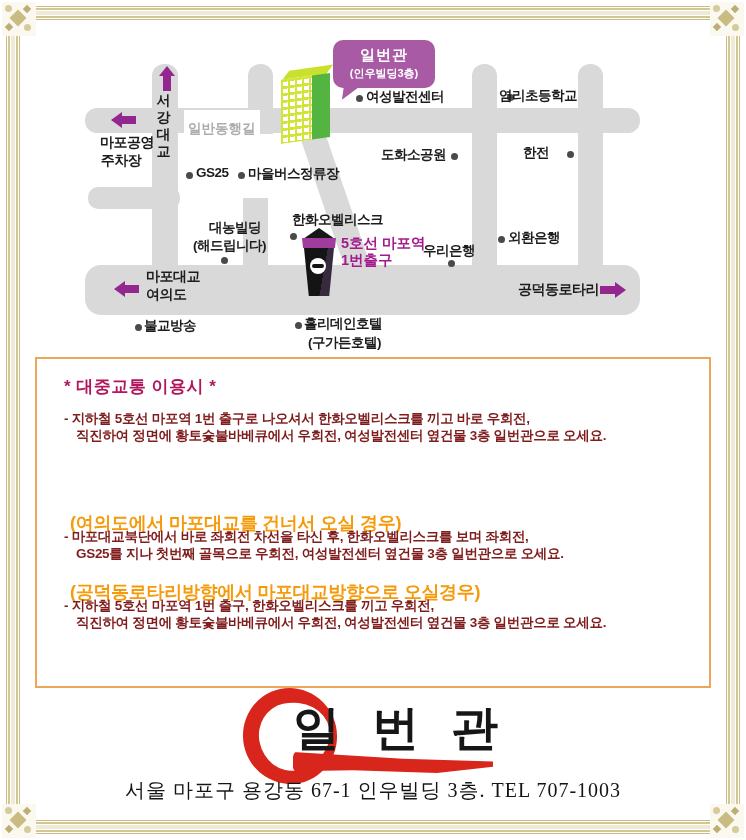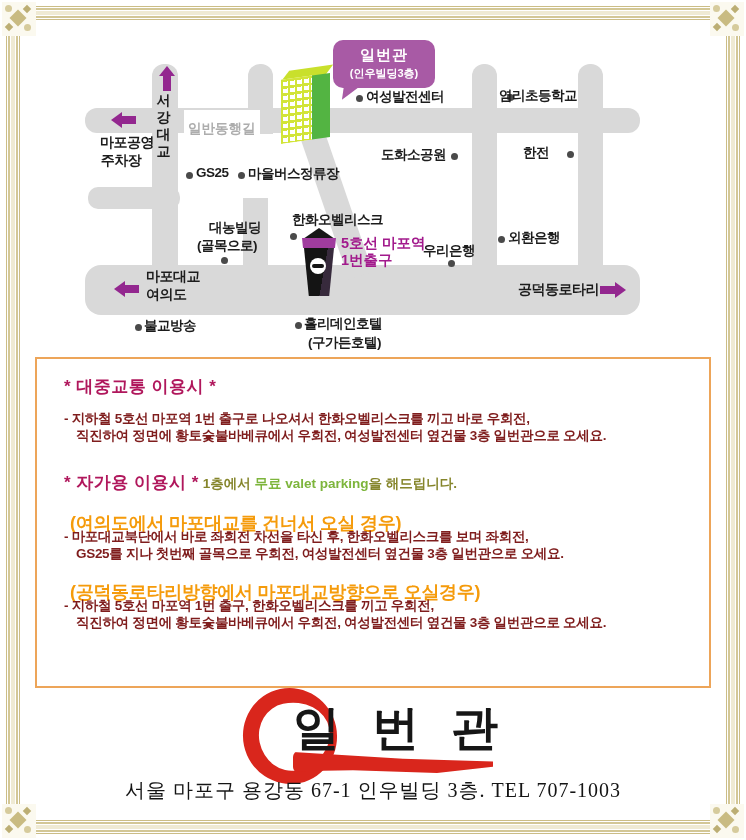--- a/index.html
+++ b/index.html
@@ -201,21 +201,21 @@
     <div class="lbl" style="left:523px;top:144px;">한전</div>
     <span class="dot" style="left:567px;top:151px;"></span>
 
     <span class="dot" style="left:186px;top:172px;"></span>
     <div class="lbl" style="left:196px;top:165px;">GS25</div>
 
     <span class="dot" style="left:238px;top:172px;"></span>
     <div class="lbl" style="left:248px;top:165px;">마을버스정류장</div>
 
     <div class="lbl" style="left:193px;top:219px;width:68px;text-align:right;">대농빌딩</div>
-    <div class="lbl" style="left:193px;top:237px;width:68px;text-align:center;">(골목으로)</div>
+    <div class="lbl" style="left:193px;top:237px;width:68px;text-align:center;">(해드립니다)</div>
     <span class="dot" style="left:221px;top:257px;"></span>
 
     <div class="lbl" style="left:292px;top:211px;">한화오벨리스크</div>
     <span class="dot" style="left:290px;top:233px;"></span>
 
     <div class="lbl" style="left:423px;top:242px;">우리은행</div>
     <span class="dot" style="left:448px;top:260px;"></span>
 
     <span class="dot" style="left:498px;top:236px;"></span>
     <div class="lbl" style="left:508px;top:229px;">외환은행</div>
@@ -234,23 +234,20 @@
     <span class="dot" style="left:295px;top:322px;"></span>
     <div class="lbl" style="left:304px;top:315px;">홀리데인호텔</div>
     <div class="lbl" style="left:308px;top:334px;">(구가든호텔)</div>
   </div>
 
   <div class="dirbox">
     <div class="h" style="left:27px;top:16px;">* 대중교통 이용시 *</div>
     <div class="p" style="left:27px;top:51px;">- 지하철 5호선 마포역 1번 출구로 나오셔서 한화오벨리스크를 끼고 바로 우회전,</div>
     <div class="p" style="left:39px;top:68px;">직진하여 정면에 황토숯불바베큐에서 우회전, 여성발전센터 옆건물 3층 일번관으로 오세요.</div>
 
-    <div class="noterow">
-      <span class="h2">* 자가용 이용시 *</span><span class="olive"> 1층에서 </span><span class="green">무료 valet parking</span><span class="olive">을 해드립니다.</span>
-    </div>
 
     <div class="sub" style="left:33px;top:152px;">(여의도에서 마포대교를 건너서 오실 경우)</div>
     <div class="p" style="left:27px;top:169px;">- 마포대교북단에서 바로 좌회전 차선을 타신 후, 한화오벨리스크를 보며 좌회전,</div>
     <div class="p" style="left:39px;top:186px;">GS25를 지나 첫번째 골목으로 우회전, 여성발전센터 옆건물 3층 일번관으로 오세요.</div>
 
     <div class="sub" style="left:33px;top:221px;">(공덕동로타리방향에서 마포대교방향으로 오실경우)</div>
     <div class="p" style="left:27px;top:238px;">- 지하철 5호선 마포역 1번 출구, 한화오벨리스크를 끼고 우회전,</div>
     <div class="p" style="left:39px;top:255px;">직진하여 정면에 황토숯불바베큐에서 우회전, 여성발전센터 옆건물 3층 일번관으로 오세요.</div>
   </div>
 

